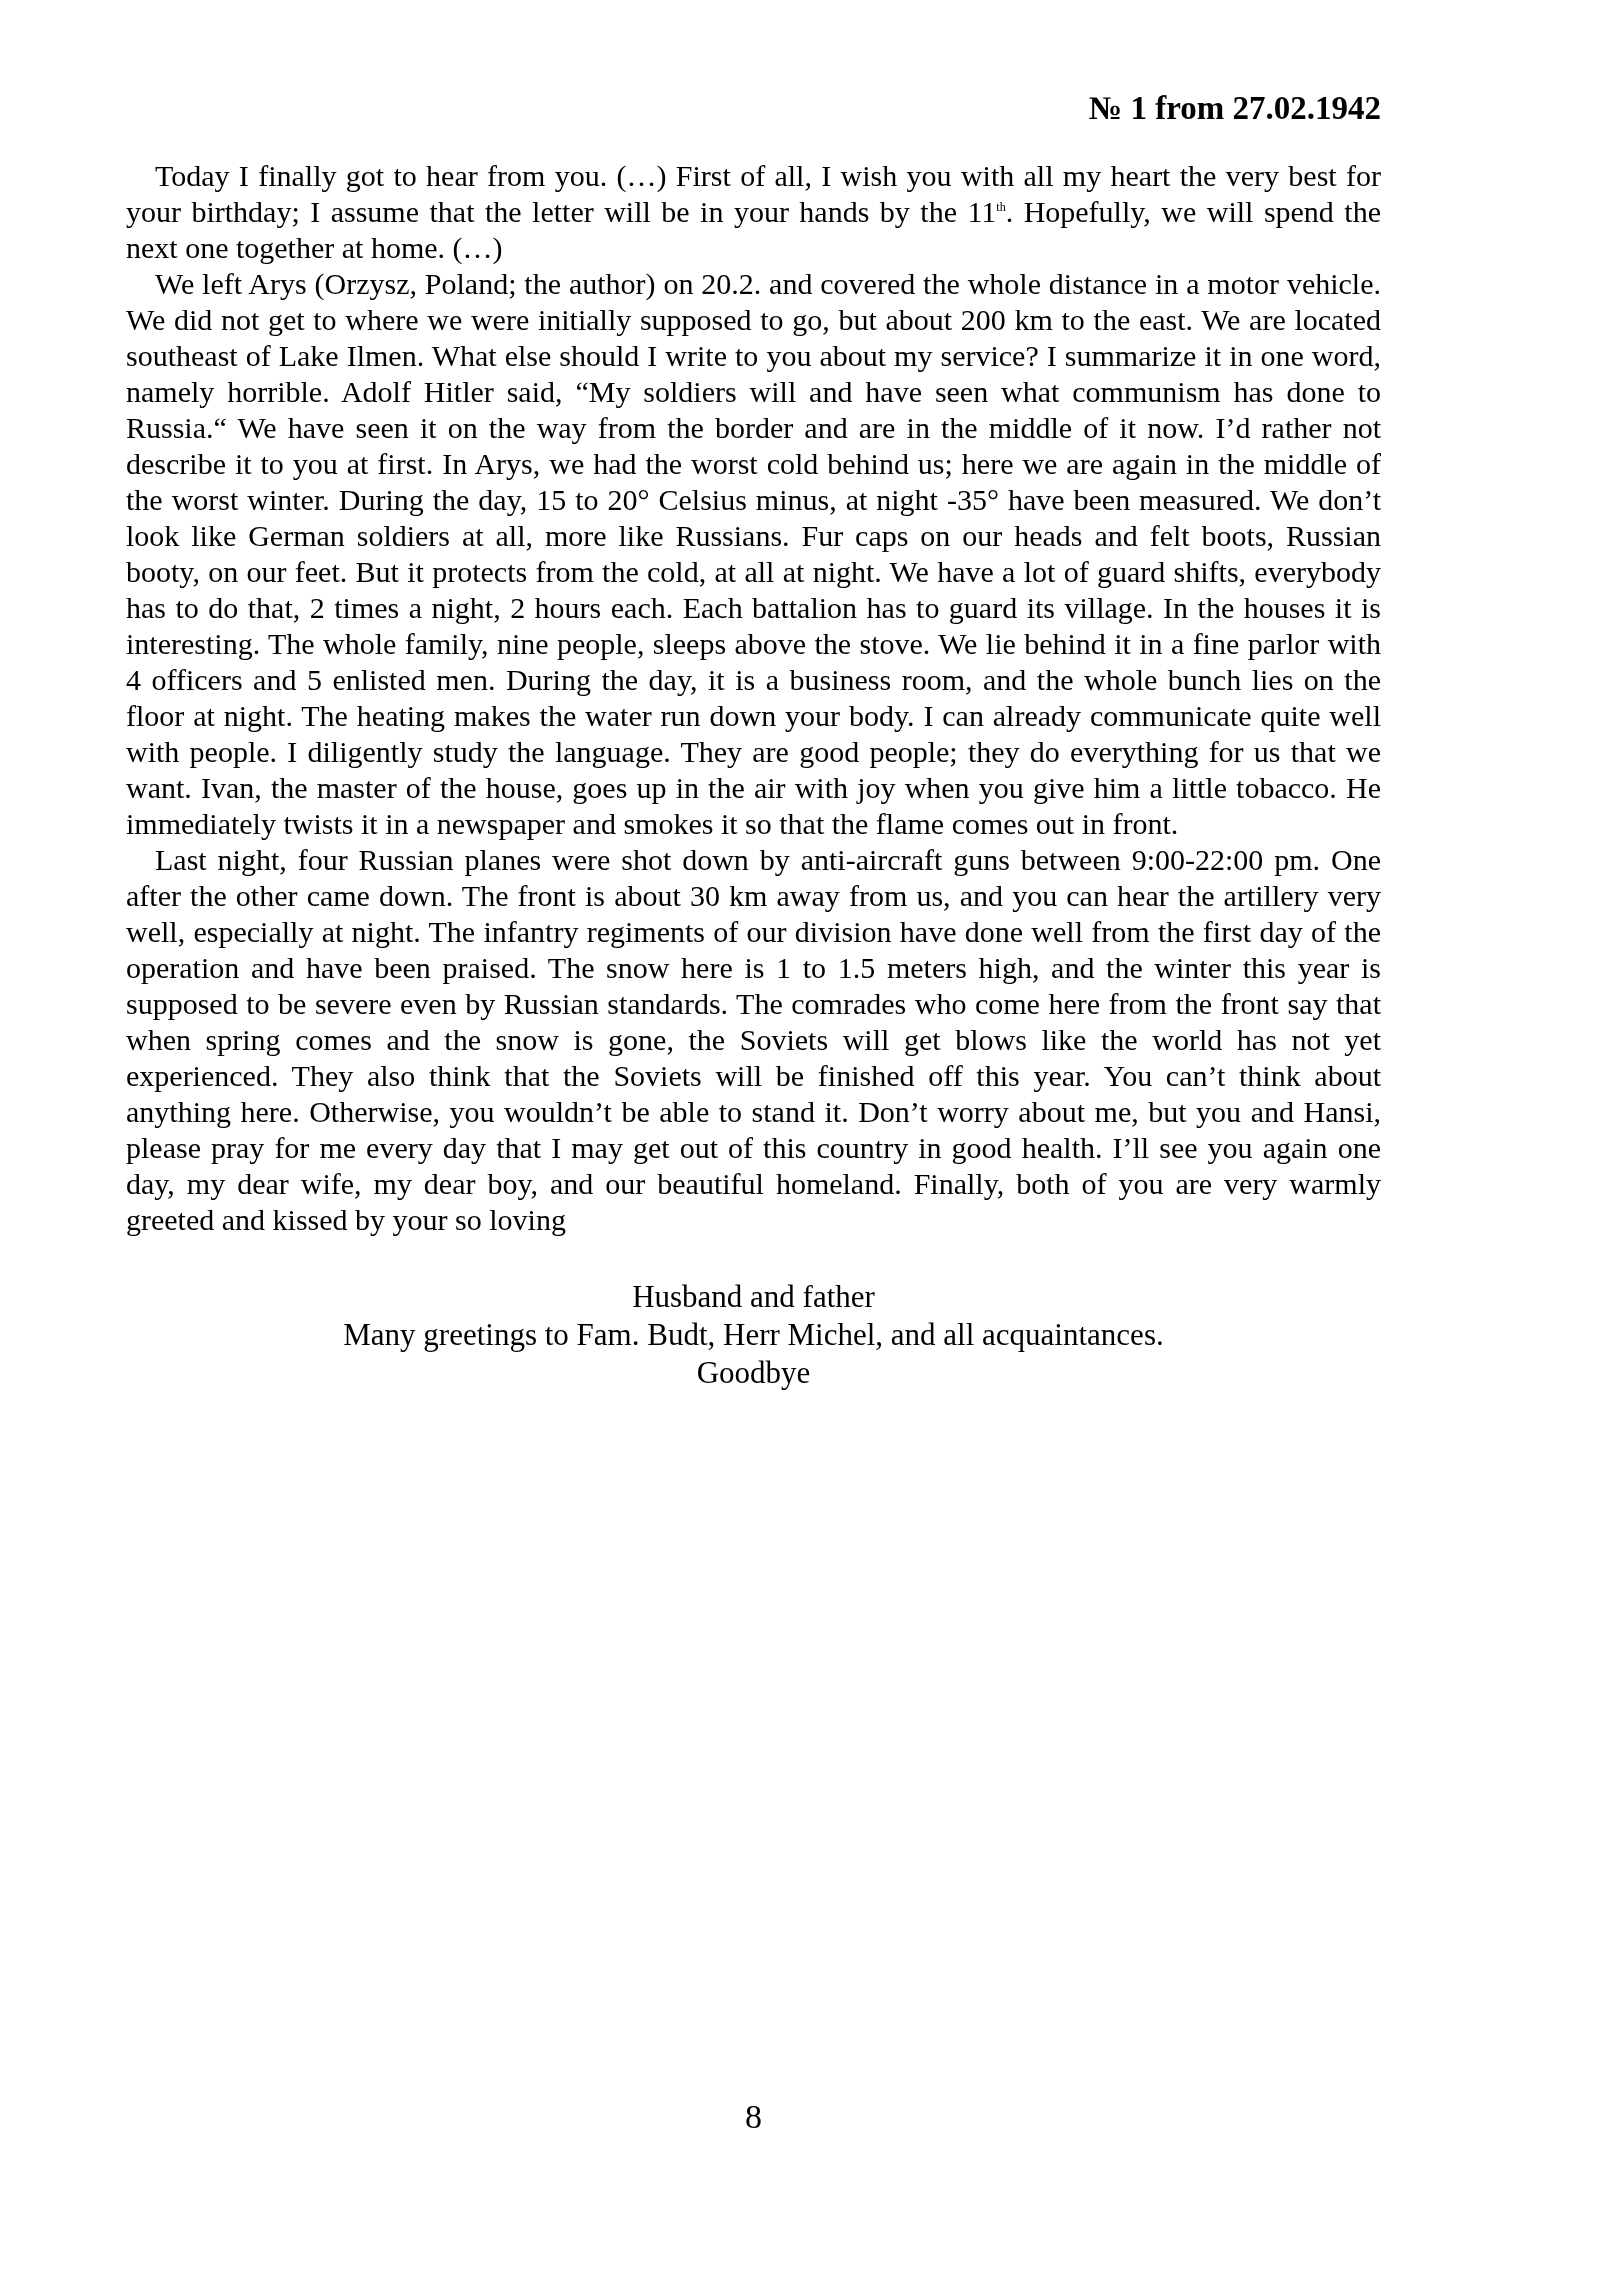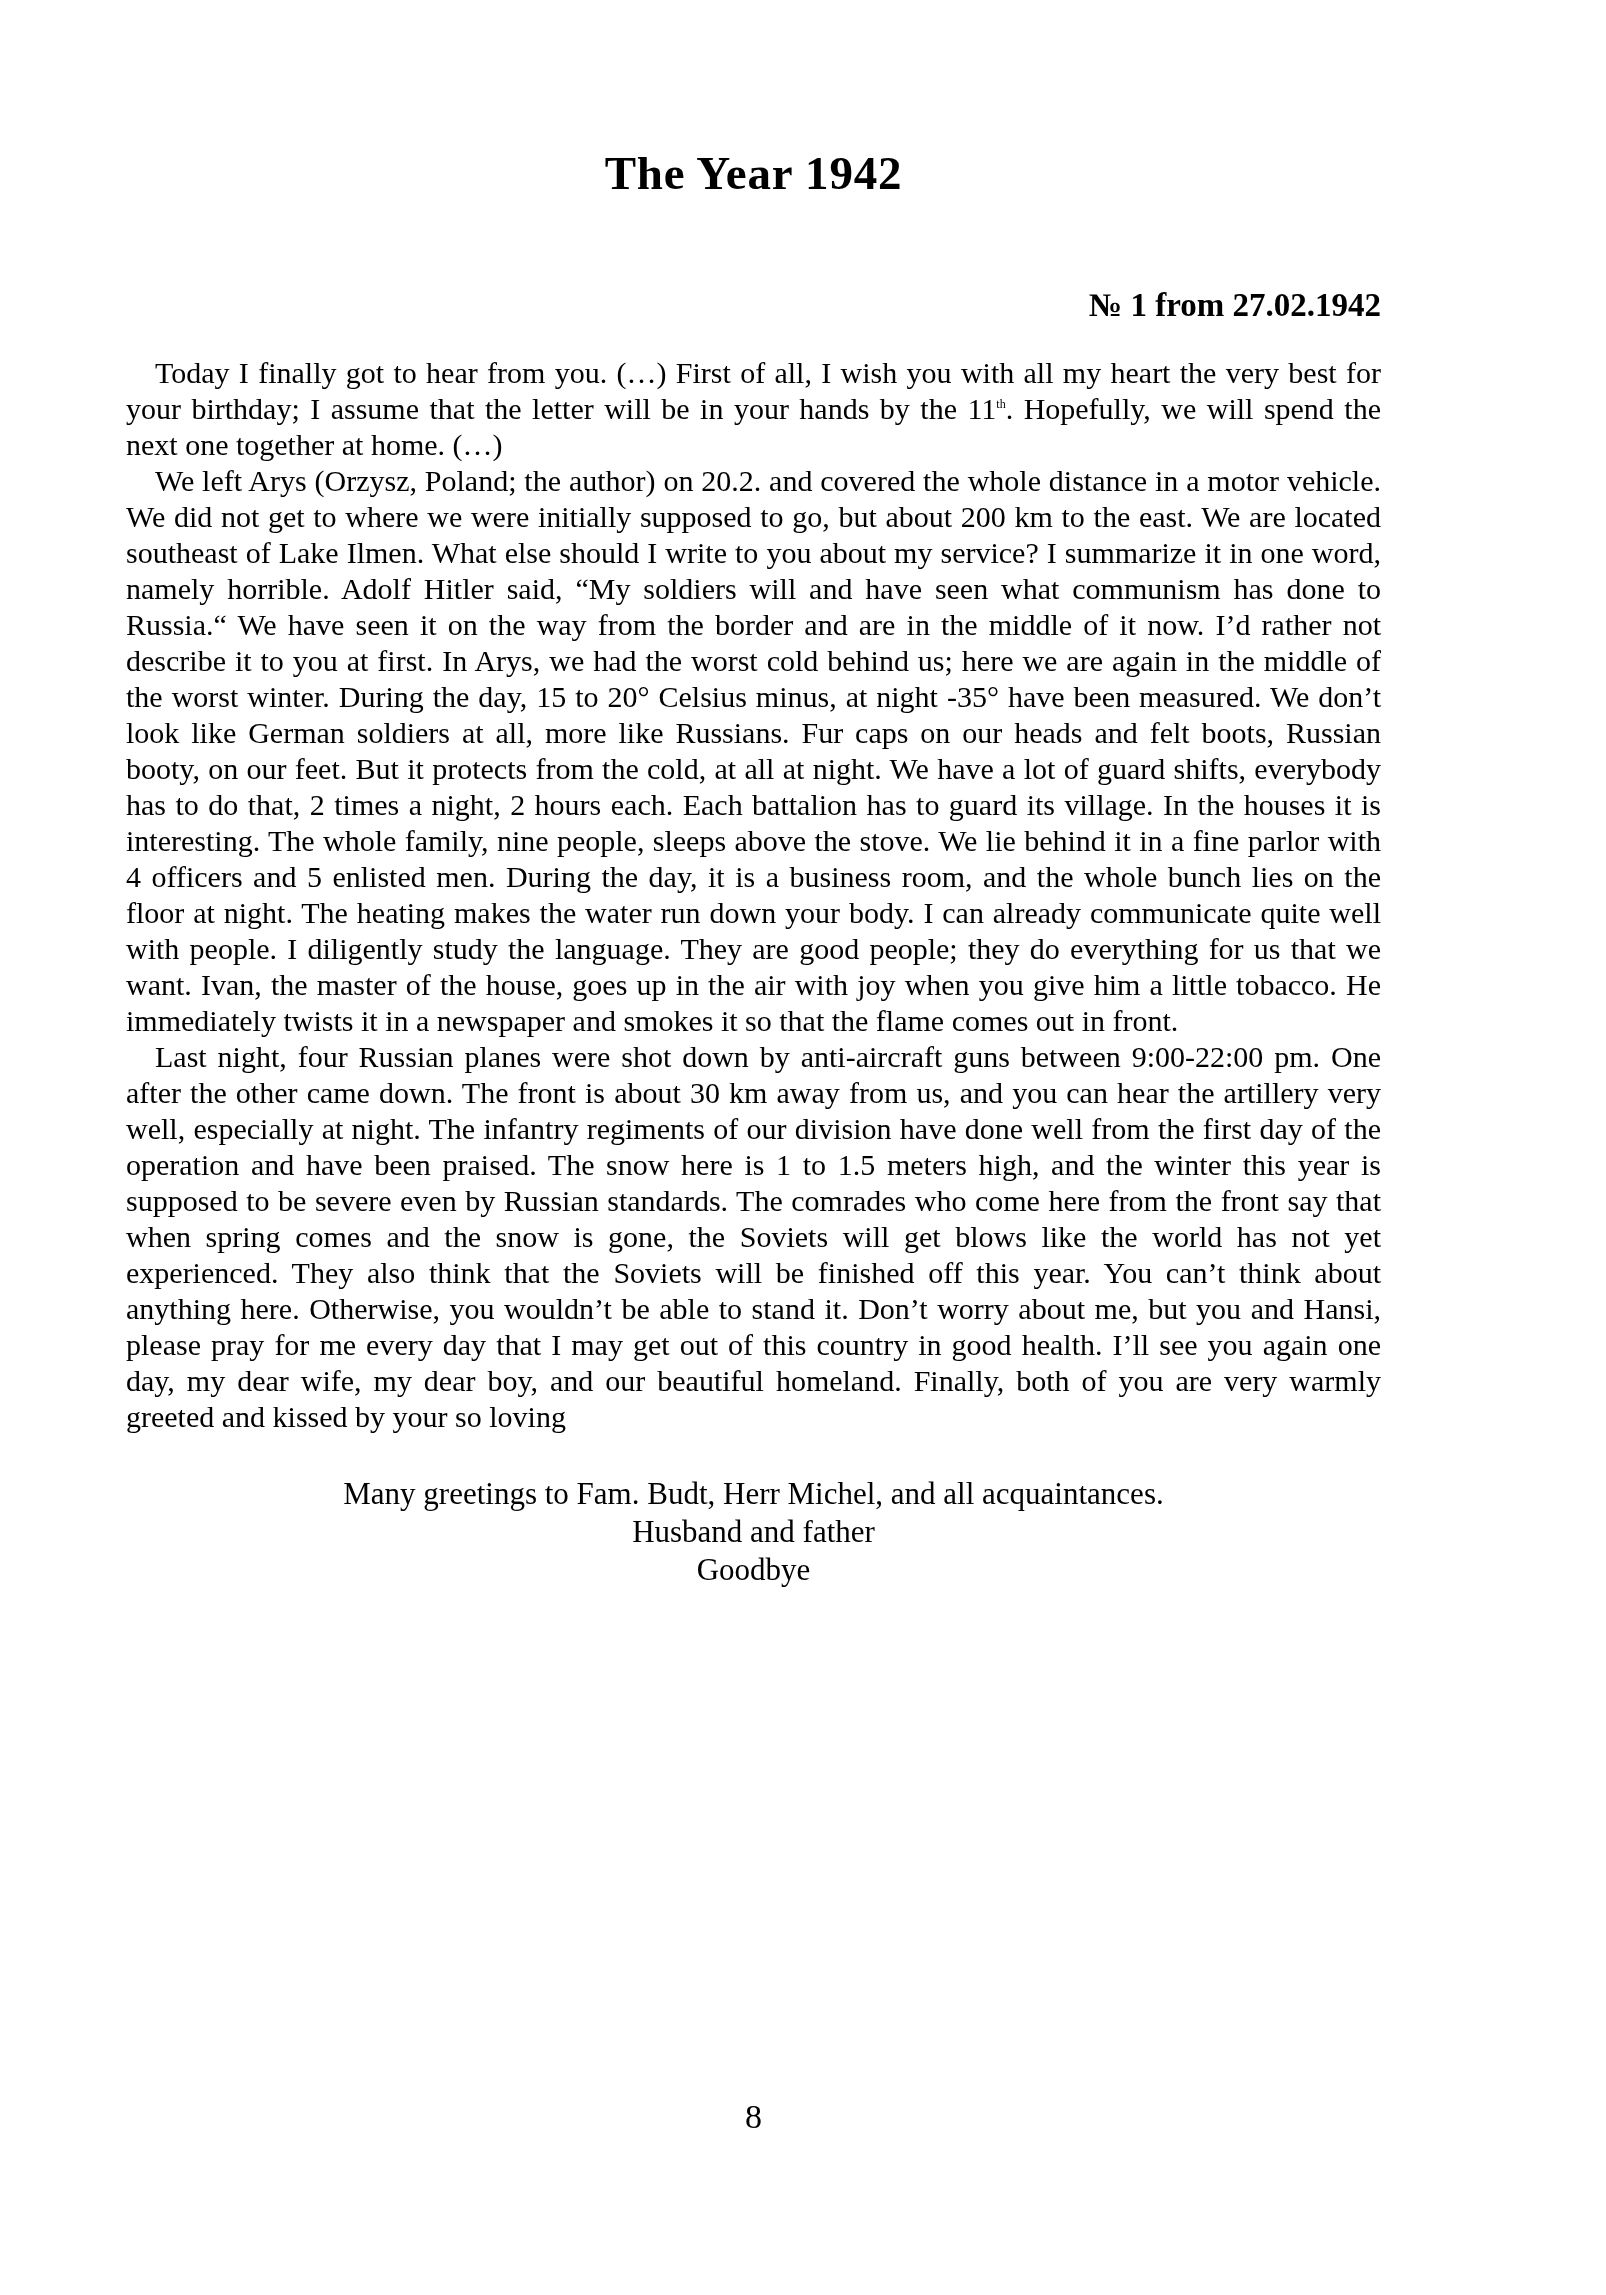--- a/index.html
+++ b/index.html
@@ -77,34 +77,33 @@
     font-size: 34px;
     line-height: 37px;
   }
 </style>
 </head>
 <body>
 
 <div class="sheet">
   <div class="textblock">
 
-    <h1 class="doc-title">The Year 1942</h1>
 
     <div class="letter-ref">№ 1 from 27.02.1942</div>
 
 
     <p class="body-para"><span>Today I finally got to hear from you. (…) First of all, I wish you with all my heart the very best for your birthday; I assume that the letter will be in your hands by the 11</span><sup>th</sup><span>. Hopefully, we will spend the next one together at home. (…)</span></p>
 
     <p class="body-para"><span>We left Arys </span><span class="italic">(Orzysz, Poland; the author)</span><span> on 20.2. and covered the whole distance in a motor vehicle. We did not get to where we were initially supposed to go, but about 200 km to the east. We are located southeast of Lake Ilmen. What else should I write to you about my service? I summarize it in one word, namely horrible. Adolf Hitler said, “My soldiers will and have seen what communism has done to Russia.“ We have seen it on the way from the border and are in the middle of it now. I’d rather not describe it to you at first. In Arys, we had the worst cold behind us; here we are again in the middle of the worst winter. During the day, 15 to 20° Celsius minus, at night -35° have been measured. We don’t look like German soldiers at all, more like Russians. Fur caps on our heads and felt boots, Russian booty, on our feet. But it protects from the cold, at all at night. We have a lot of guard shifts, everybody has to do that, 2 times a night, 2 hours each. Each battalion has to guard its village. In the houses it is interesting. The whole family, nine people, sleeps above the stove. We lie behind it in a fine parlor with 4 officers and 5 enlisted men. During the day, it is a business room, and the whole bunch lies on the floor at night. The heating makes the water run down your body. I can already communicate quite well with people. I diligently study the language. They are good people; they do everything for us that we want. Ivan, the master of the house, goes up in the air with joy when you give him a little tobacco. He immediately twists it in a newspaper and smokes it so that the flame comes out in front.</span></p>
 
     <p class="body-para">Last night, four Russian planes were shot down by anti-aircraft guns between 9:00-22:00 pm. One after the other came down. The front is about 30 km away from us, and you can hear the artillery very well, especially at night. The infantry regiments of our division have done well from the first day of the operation and have been praised. The snow here is 1 to 1.5 meters high, and the winter this year is supposed to be severe even by Russian standards. The comrades who come here from the front say that when spring comes and the snow is gone, the Soviets will get blows like the world has not yet experienced. They also think that the Soviets will be finished off this year. You can’t think about anything here. Otherwise, you wouldn’t be able to stand it. Don’t worry about me, but you and Hansi, please pray for me every day that I may get out of this country in good health. I’ll see you again one day, my dear wife, my dear boy, and our beautiful homeland. Finally, both of you are very warmly greeted and kissed by your so loving</p>
 
     <div class="closing">
+      <div>Husband and father</div>
       <div>Many greetings to Fam. Budt, Herr Michel, and all acquaintances.</div>
-      <div>Husband and father</div>
       <div>Goodbye</div>
     </div>
 
   </div>
 
   <div class="page-number">8</div>
 </div>
 
 
 </body></html>

